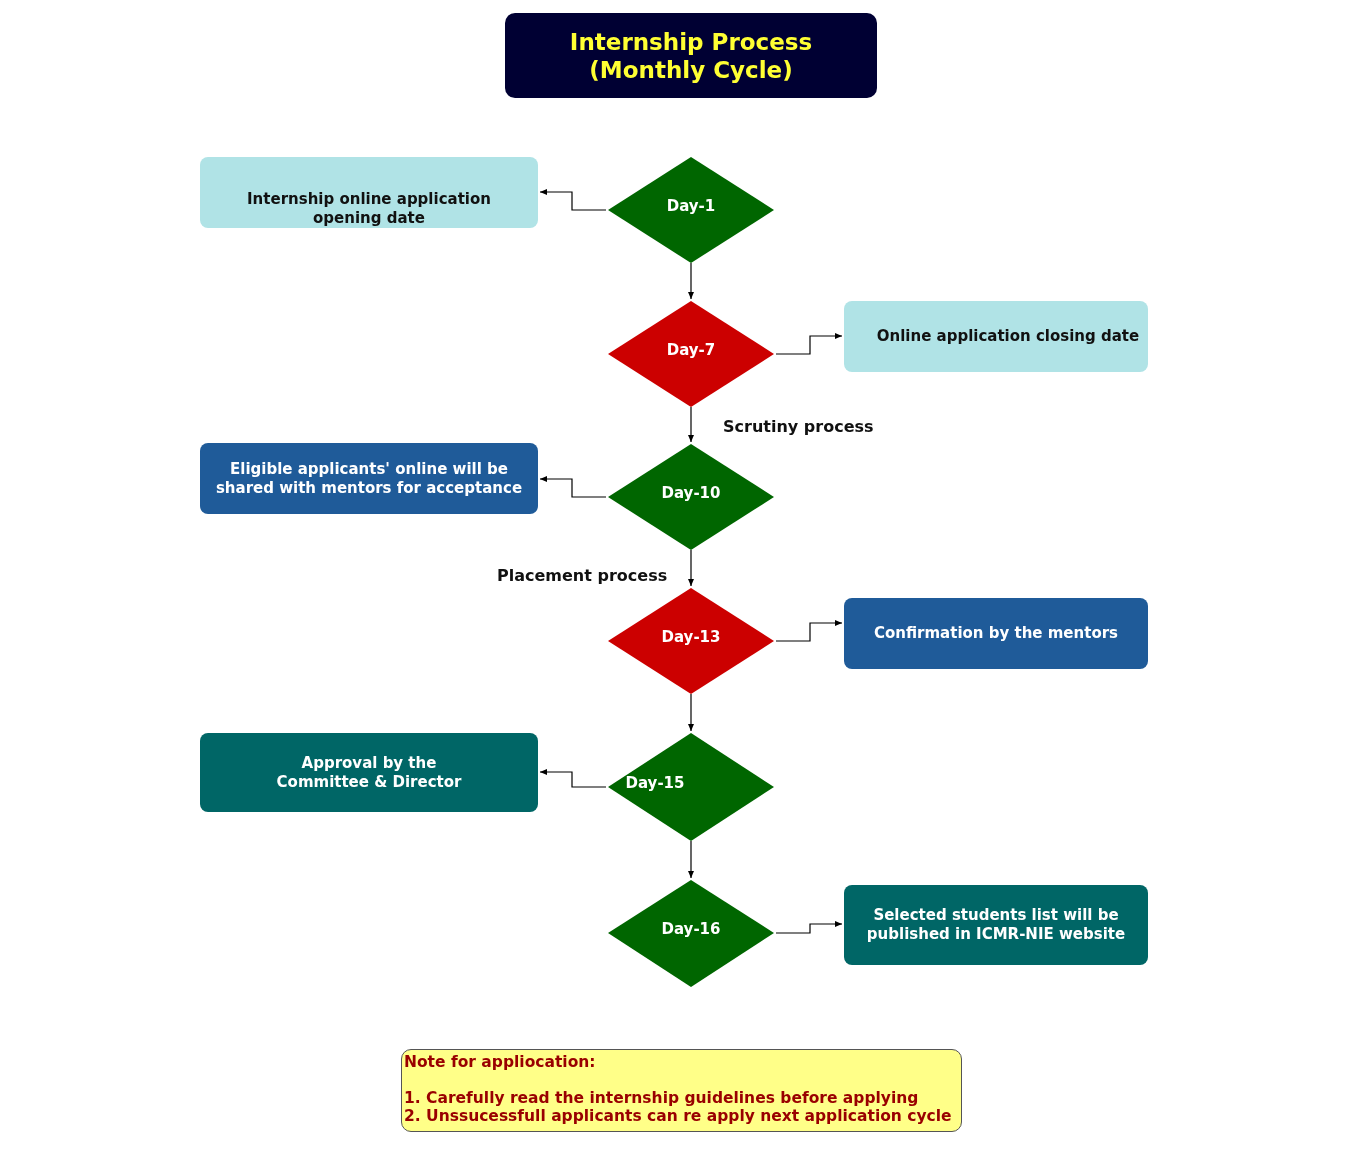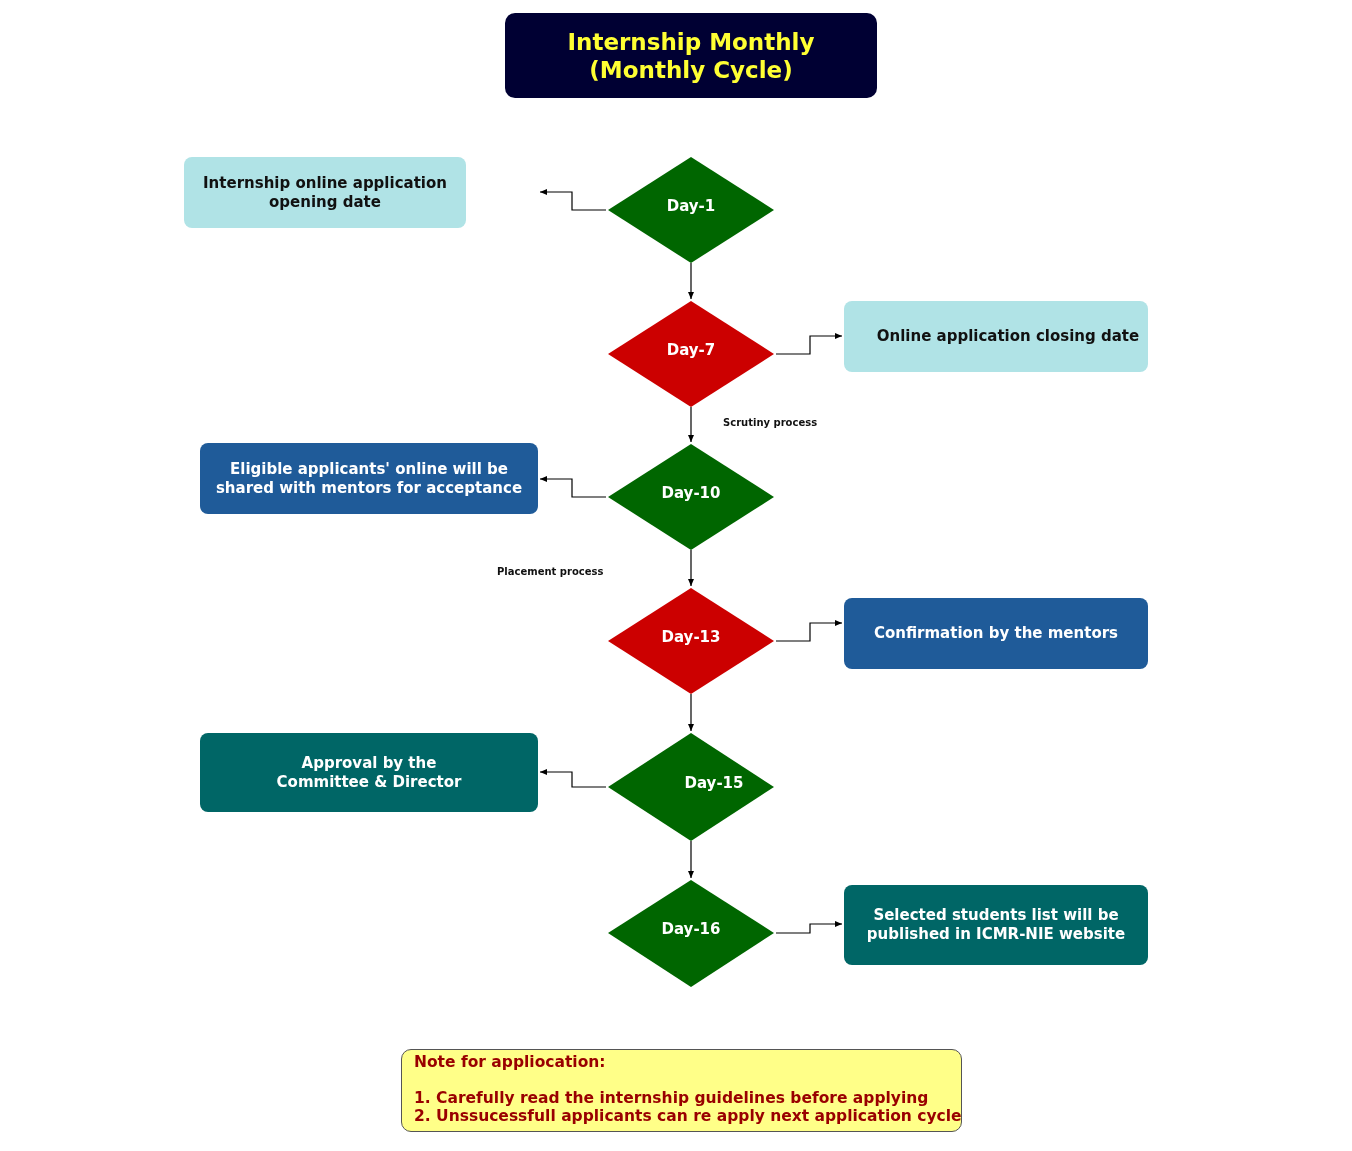--- a/index.html
+++ b/index.html
@@ -10,31 +10,31 @@
                align-items:center; justify-content:center; }
   .title-box span { color:#ffff33; font-weight:bold; font-size:23px; line-height:28px; }
   .box { position:absolute; border-radius:8px; display:flex; align-items:center; justify-content:center;
          text-align:center; font-weight:bold; font-size:15px; line-height:19px; box-sizing:border-box; padding:0 8px; }
   .box span { display:block; }
   .light { background:#b0e3e6; color:#111; }
   .blue { background:#1f5b99; color:#fff; }
   .teal { background:#006666; color:#fff; }
   svg.lines { position:absolute; left:0; top:0; }
   .diamond-label { position:absolute; width:166px; text-align:center; color:#fff; font-weight:bold; font-size:15px; }
-  .proc-label { position:absolute; font-weight:bold; font-size:10px; color:#111; }
+  .proc-label { position:absolute; font-weight:bold; font-size:16px; color:#111; }
   .note { position:absolute; left:401px; top:1049px; width:561px; height:83px; background:#ffff88;
-          border:1px solid #555; border-radius:10px; box-sizing:border-box; padding:3px 12px;
+          border:1px solid #555; border-radius:10px; box-sizing:border-box; padding:3px 2px;
           color:#990000; font-weight:bold; font-size:15.5px; line-height:18px; }
   .note div { white-space:nowrap; }
 </style>
 </head>
 <body>
 
 <div class="title-box">
-  <span>Internship Monthly</span>
+  <span>Internship Process</span>
   <span>(Monthly Cycle)</span>
 </div>
 
 <svg class="lines" width="1352" height="1151">
   <defs>
     <marker id="arr" markerWidth="8" markerHeight="8" refX="7" refY="4" orient="auto" markerUnits="userSpaceOnUse">
       <path d="M0,1 L7,4 L0,7 Z" fill="#000"></path>
     </marker>
   </defs>
 
@@ -58,24 +58,24 @@
     <polyline points="776,641 810,641 810,623 842,623" marker-end="url(#arr)"></polyline>
     <polyline points="606,787 572,787 572,772 540,772" marker-end="url(#arr)"></polyline>
     <polyline points="776,933 810,933 810,924 842,924" marker-end="url(#arr)"></polyline>
   </g>
 </svg>
 
 <div class="diamond-label" style="left:608px; top:197px;">Day-1</div>
 <div class="diamond-label" style="left:608px; top:341px;">Day-7</div>
 <div class="diamond-label" style="left:608px; top:484px;">Day-10</div>
 <div class="diamond-label" style="left:608px; top:628px;">Day-13</div>
-<div class="diamond-label" style="left:631px; top:774px;">Day-15</div>
+<div class="diamond-label" style="left:572px; top:774px;">Day-15</div>
 <div class="diamond-label" style="left:608px; top:920px;">Day-16</div>
 
-<div class="box light" style="left:184px; top:157px; width:282px; height:71px;">
+<div class="box light" style="left:200px; top:157px; width:338px; height:71px;align-items:flex-end;">
   <div>
       <span>Internship online application</span>
       <span>opening date</span>
     </div>
 </div>
 <div class="box light" style="left:844px; top:301px; width:304px; height:71px;padding-left:32px;">
   <div>
       <span>Online application closing date</span>
     </div>
 </div>

